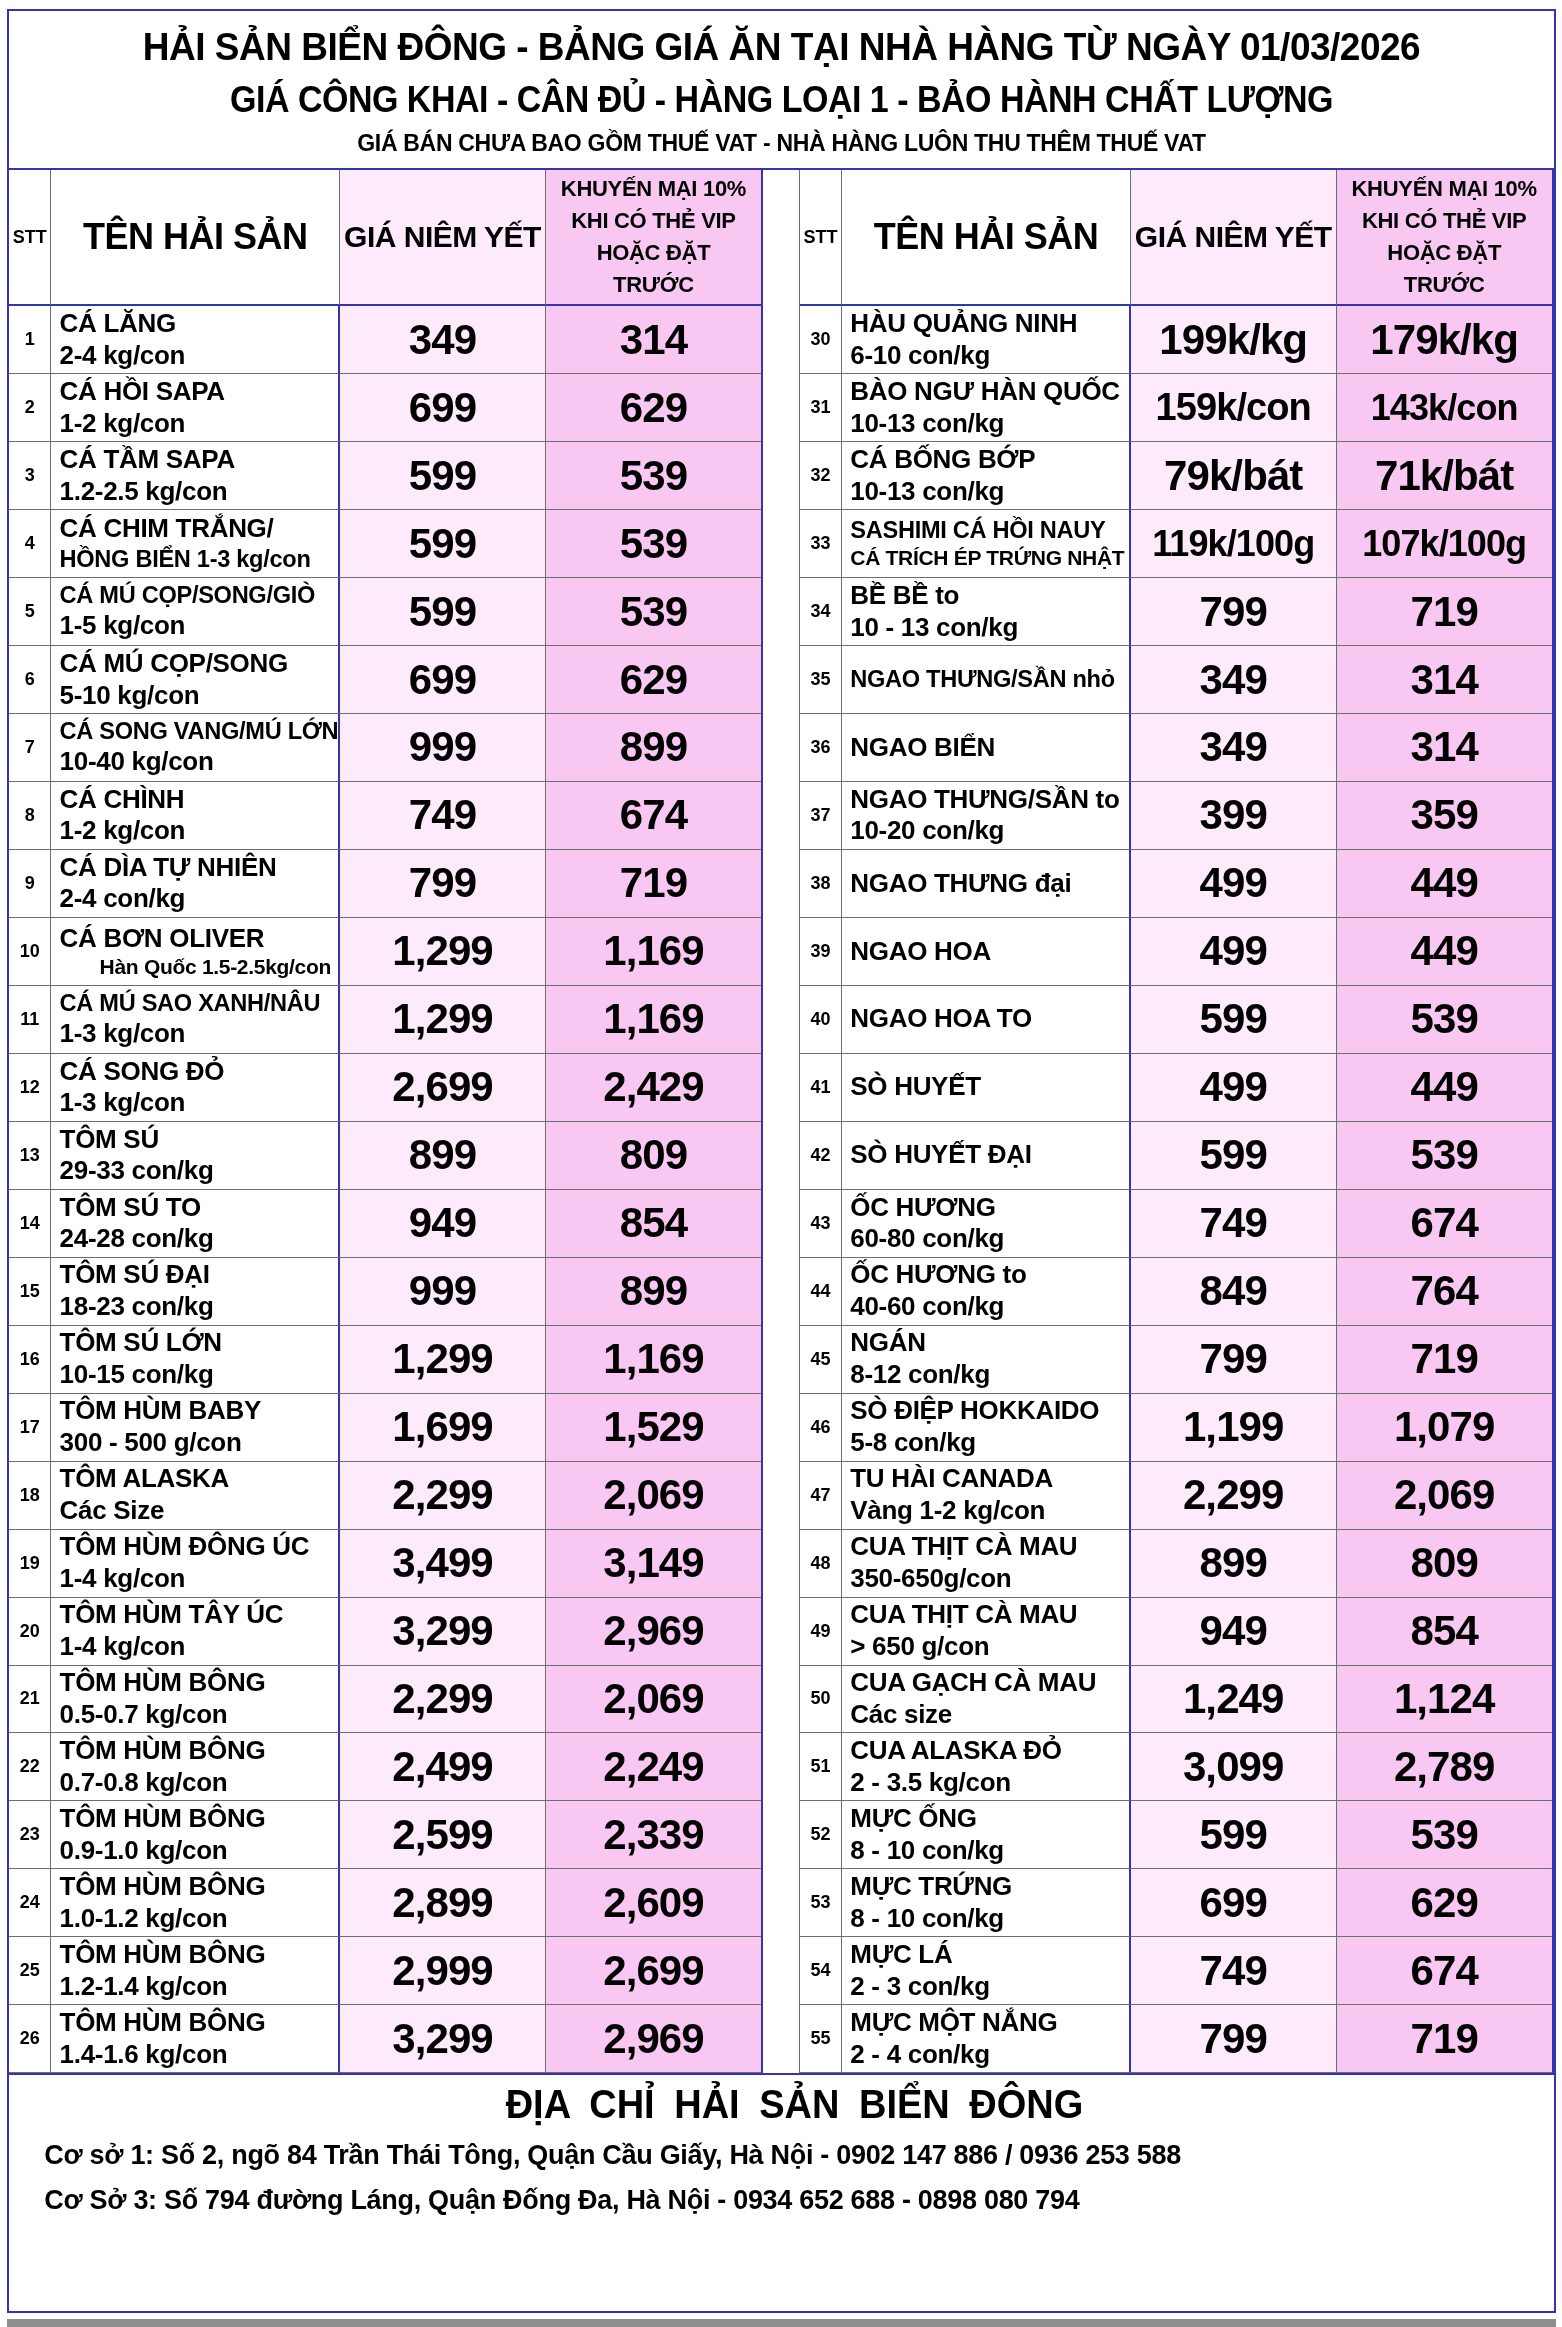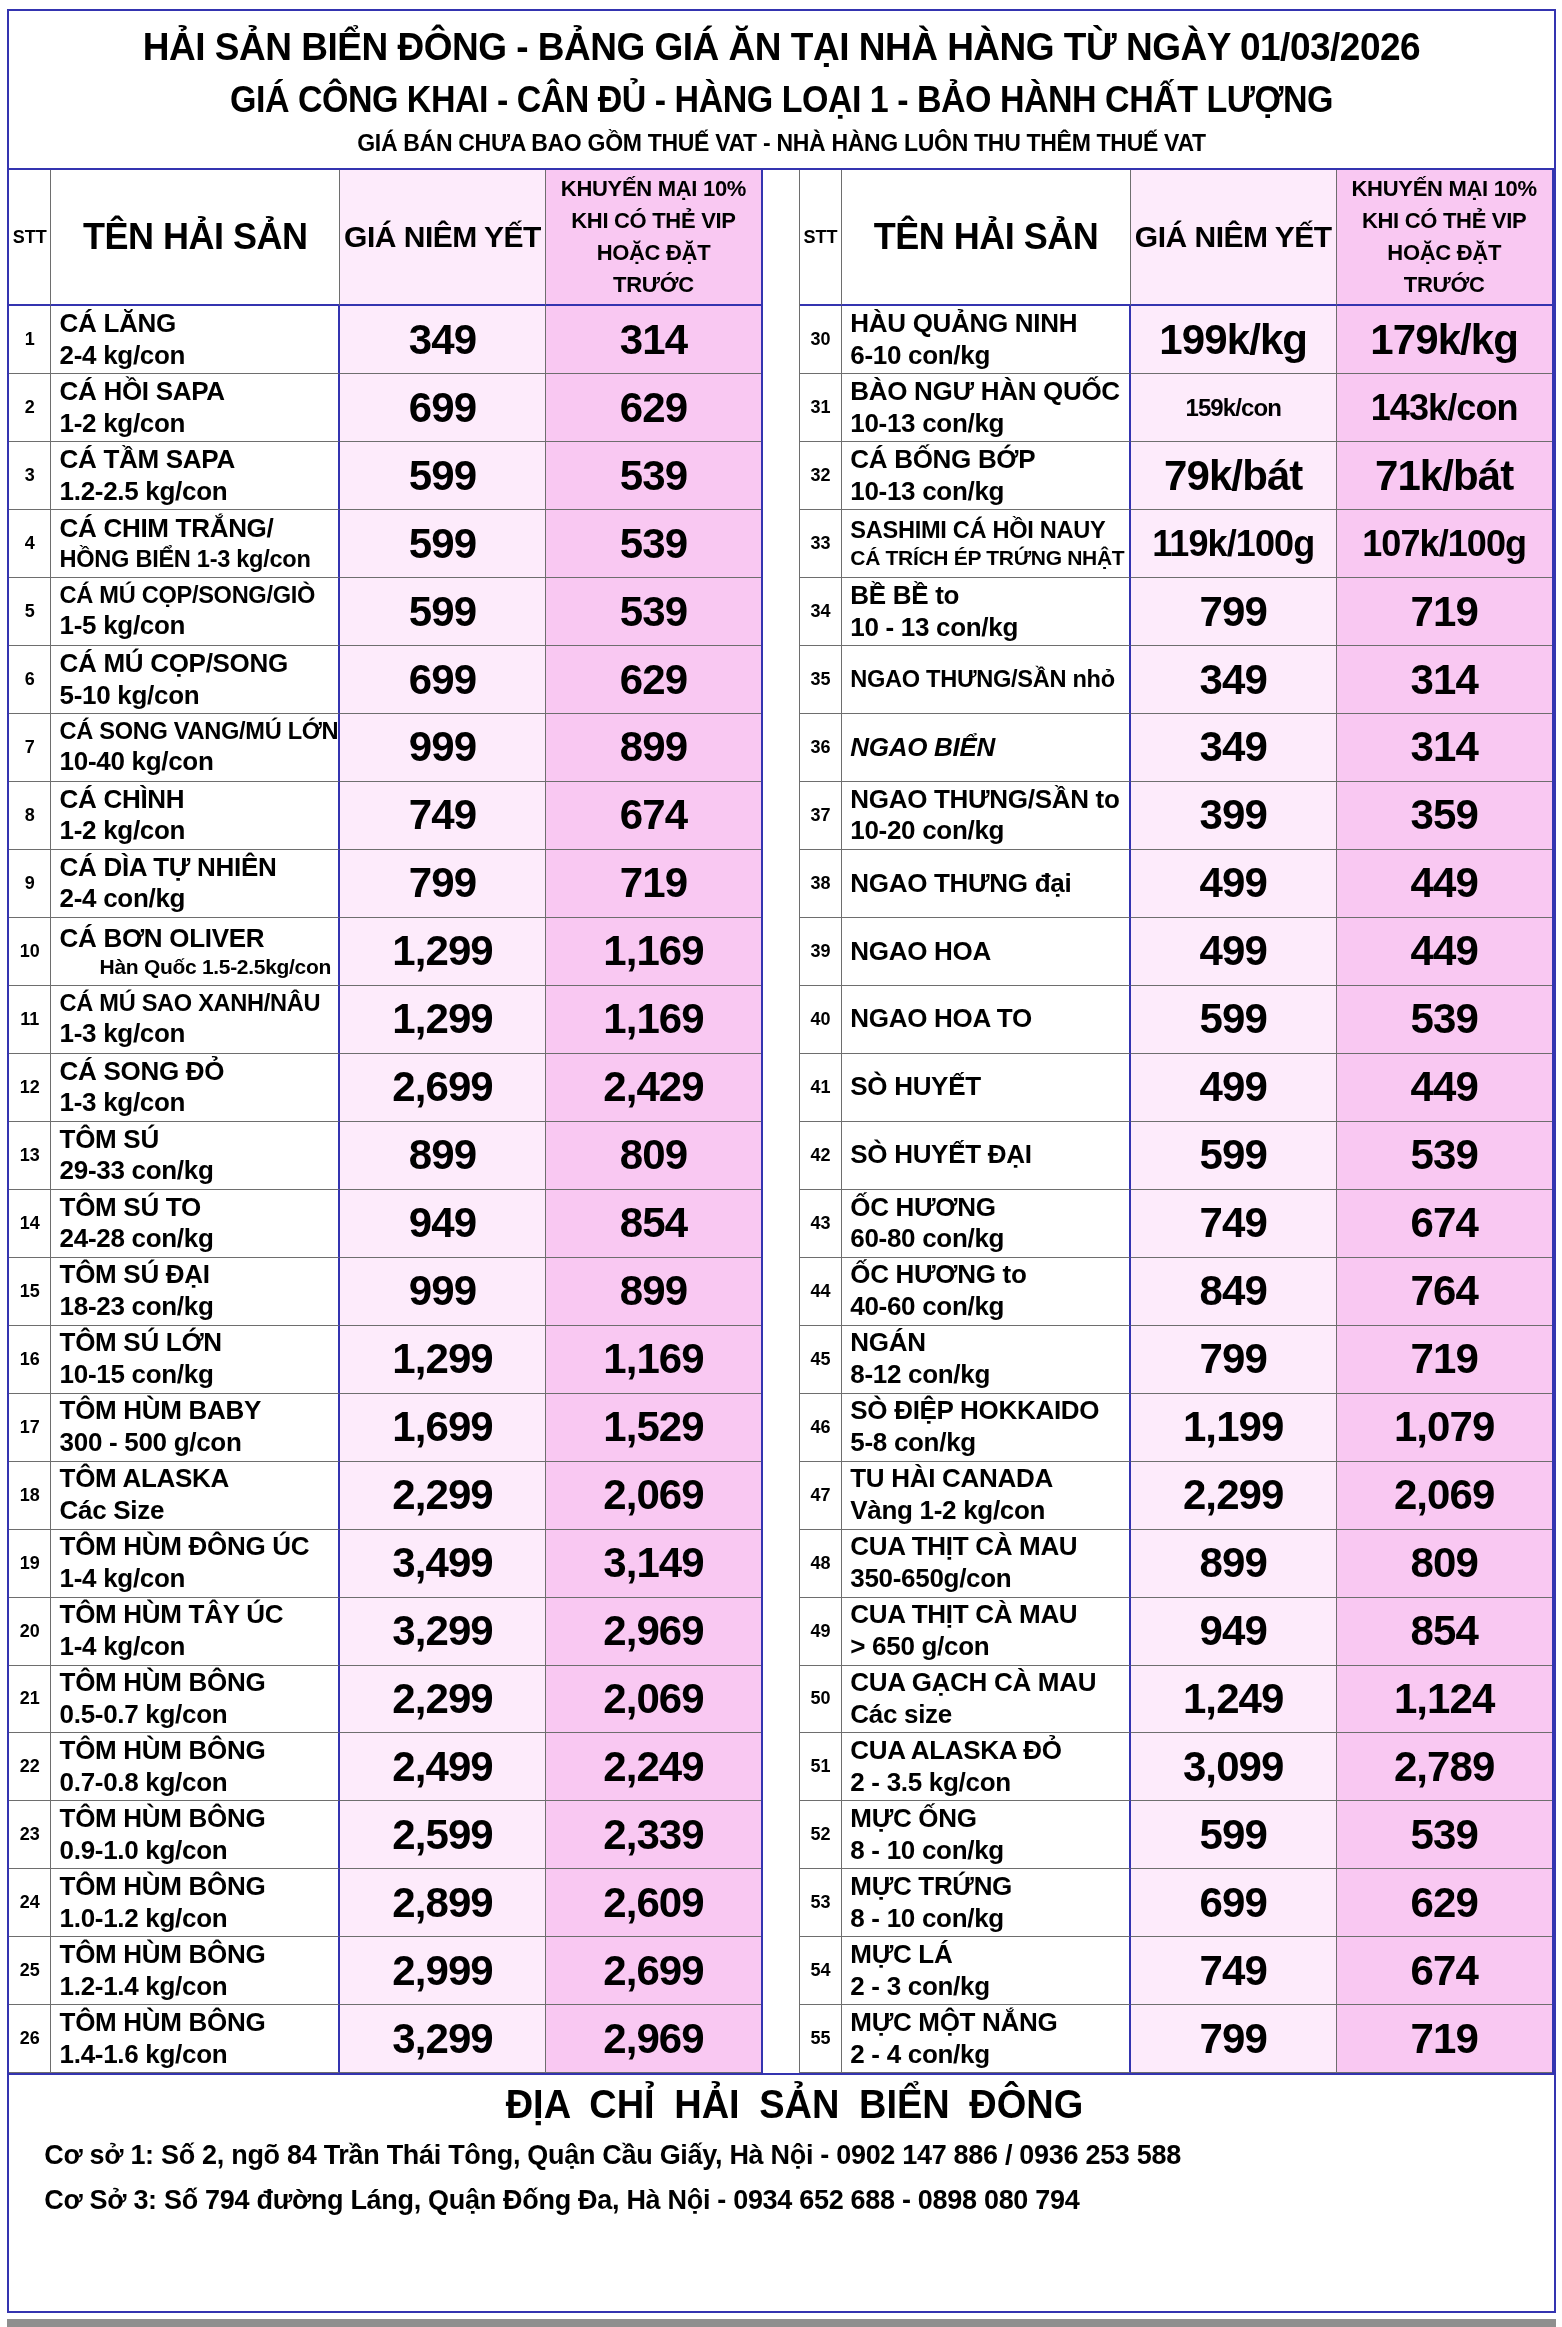--- a/index.html
+++ b/index.html
@@ -363,21 +363,21 @@
           </div>
           <div class="cell c-promo">
             <span class="val" style="font-size: 42px;">179k/kg</span>
           </div>
           <div class="cell c-stt">31</div>
           <div class="cell c-name">
             <div class="nm" style="font-size: 26px;">BÀO NGƯ HÀN QUỐC</div>
             <div class="dt" style="font-size: 26px;">10-13 con/kg</div>
           </div>
           <div class="cell c-price">
-            <span class="val" style="font-size: 24px;">159k/con</span>
+            <span class="val" style="font-size: 38px;">159k/con</span>
           </div>
           <div class="cell c-promo">
             <span class="val" style="font-size: 36px;">143k/con</span>
           </div>
           <div class="cell c-stt">32</div>
           <div class="cell c-name">
             <div class="nm" style="font-size: 26px;">CÁ BỐNG BỚP</div>
             <div class="dt" style="font-size: 26px;">10-13 con/kg</div>
           </div>
           <div class="cell c-price">
@@ -413,21 +413,21 @@
             <div class="nm" style="font-size: 23.6px;">NGAO THƯNG/SẦN nhỏ</div>
           </div>
           <div class="cell c-price">
             <span class="val" style="font-size: 42px;">349</span>
           </div>
           <div class="cell c-promo">
             <span class="val" style="font-size: 42px;">314</span>
           </div>
           <div class="cell c-stt">36</div>
           <div class="cell c-name">
-            <div class="nm" style="font-size: 26px; font-style: italic;">NGAO BIỂN</div>
+            <div class="nm" style="font-size: 26px;">NGAO BIỂN</div>
           </div>
           <div class="cell c-price">
             <span class="val" style="font-size: 42px;">349</span>
           </div>
           <div class="cell c-promo">
             <span class="val" style="font-size: 42px;">314</span>
           </div>
           <div class="cell c-stt">37</div>
           <div class="cell c-name">
             <div class="nm" style="font-size: 26px;">NGAO THƯNG/SẦN to</div>

